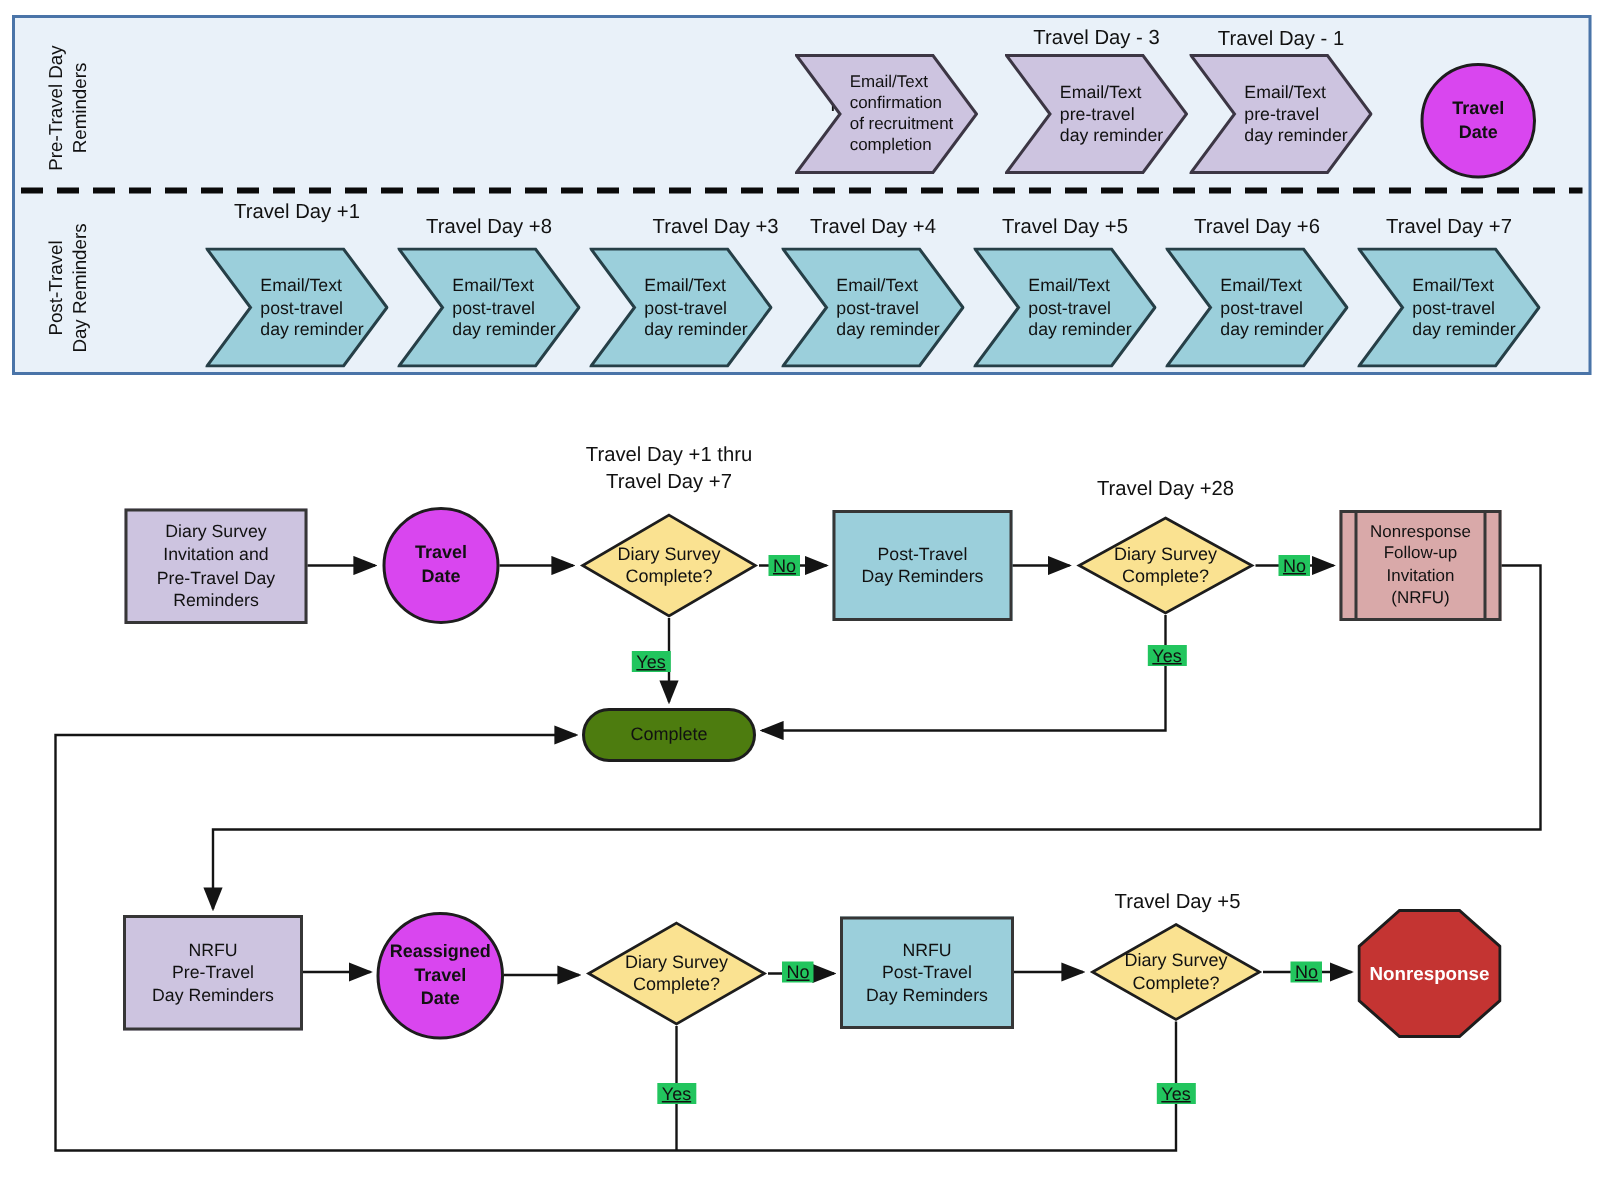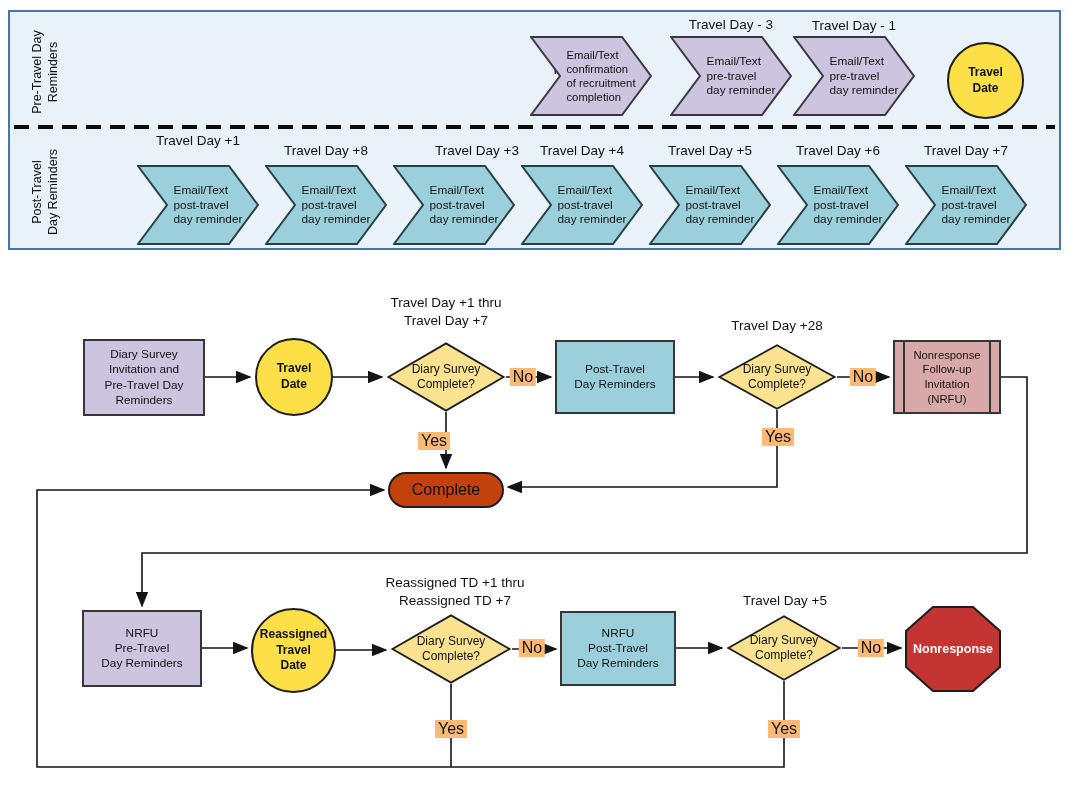--- a/index.html
+++ b/index.html
@@ -13,48 +13,48 @@
   .lane-label{position:absolute;width:120px;height:34px;transform:rotate(-90deg);
           text-align:center;font-size:12.5px;line-height:1.3;color:#111;}
   #divider{position:absolute;left:4px;right:4px;top:113px;height:4px;
           background:repeating-linear-gradient(90deg,#0a0a0a 0 15px,transparent 15px 24px);}
   .chev{position:absolute;width:122px;height:80px;}
   .chev svg{position:absolute;left:0;top:0;width:100%;height:100%;}
   .chev .chev-body{position:absolute;left:26px;top:0;width:90px;height:100%;
           display:flex;align-items:center;justify-content:center;text-align:left;
           font-size:11.8px;line-height:1.25;}
   .chev-title{position:absolute;width:130px;text-align:center;font-size:13.5px;}
-  .circle{position:absolute;border-radius:50%;background:#fde047;border:2px solid #1d1d1d;
+  .circle{position:absolute;border-radius:50%;background:#d946ef;border:2px solid #1d1d1d;
           box-sizing:border-box;display:flex;align-items:center;justify-content:center;
           text-align:center;font-weight:bold;font-size:12px;line-height:1.3;}
 
   
   .node{position:absolute;box-sizing:border-box;display:flex;align-items:center;
         justify-content:center;text-align:center;font-size:11.8px;line-height:1.3;z-index:2;}
   .rect{border:2px solid #363636;}
   .purple{background:#cdc4e0;}
   .tealbox{background:#9bcfdb;}
   .pinkbox{background:#d9a9a9;position:absolute;z-index:2;}
   .pinkbox .vline{position:absolute;top:0;bottom:0;width:2px;background:#363636;}
-  .pill{background:#c2410c;border:2px solid #1d1d1d;border-radius:18px;font-size:16px;}
+  .pill{background:#4d7c0f;border:2px solid #1d1d1d;border-radius:18px;font-size:12px;}
   .diamond{position:absolute;z-index:2;}
   .diamond svg{position:absolute;left:0;top:0;width:100%;height:100%;}
   .diamond .dtext{position:absolute;left:0;top:0;width:100%;height:100%;display:flex;
         align-items:center;justify-content:center;text-align:center;font-size:12px;line-height:1.25;}
   .dlabel{position:absolute;transform:translate(-50%,-50%);text-align:center;
         font-size:13.5px;line-height:1.3;white-space:pre-line;z-index:2;}
   .octagon{position:absolute;z-index:2;}
   .octagon svg{position:absolute;left:0;top:0;width:100%;height:100%;}
   .octagon .otext{position:absolute;left:0;top:0;width:100%;height:100%;display:flex;
         align-items:center;justify-content:center;color:#fff;font-weight:bold;font-size:12.5px;}
 
   
   #wires{position:absolute;left:0;top:0;width:1069px;height:791px;z-index:3;pointer-events:none;}
-  .elabel{position:absolute;transform:translate(-50%,-50%);background:#fdba74;
-        padding:0 3px;font-size:16px;z-index:4;}
+  .elabel{position:absolute;transform:translate(-50%,-50%);background:#22c55e;
+        padding:0 3px;font-size:12px;z-index:4;text-decoration:underline;}
 </style>
 </head>
 <body>
 
 <div id="page">
 
   <div id="banner">
     <div class="lane-label pre" style="left:-24px;top:43px;">Pre-Travel Day
 Reminders</div>
     <div class="lane-label pre" style="left:-24px;top:163px;">Post-Travel
@@ -199,22 +199,20 @@
   <div class="node pill" style="left:388px;top:472px;width:116px;height:36px;">Complete</div>
 
   <div class="node rect purple pre" style="left:82px;top:610px;width:120px;height:77px;">NRFU
 Pre-Travel
 Day Reminders</div>
 
   <div class="circle pre" style="left:251px;top:608px;width:85px;height:85px;">Reassigned
 Travel
 Date</div>
 
-  <div class="dlabel" style="left:455px;top:592px;">Reassigned TD +1 thru
-Reassigned TD +7</div>
   <div class="diamond" style="left:390px;top:614px;width:122px;height:70px;">
     <svg viewBox="0 0 100 100" preserveAspectRatio="none">
       <polygon points="50,2 98,50 50,98 2,50" fill="#fae291" stroke="#1d1d1d" stroke-width="1.8" vector-effect="non-scaling-stroke"></polygon>
       </svg>
     <div class="dtext pre">Diary Survey
 Complete?</div>
   </div>
 
   <div class="node rect tealbox pre" style="left:560px;top:611px;width:116px;height:75px;">NRFU
 Post-Travel

